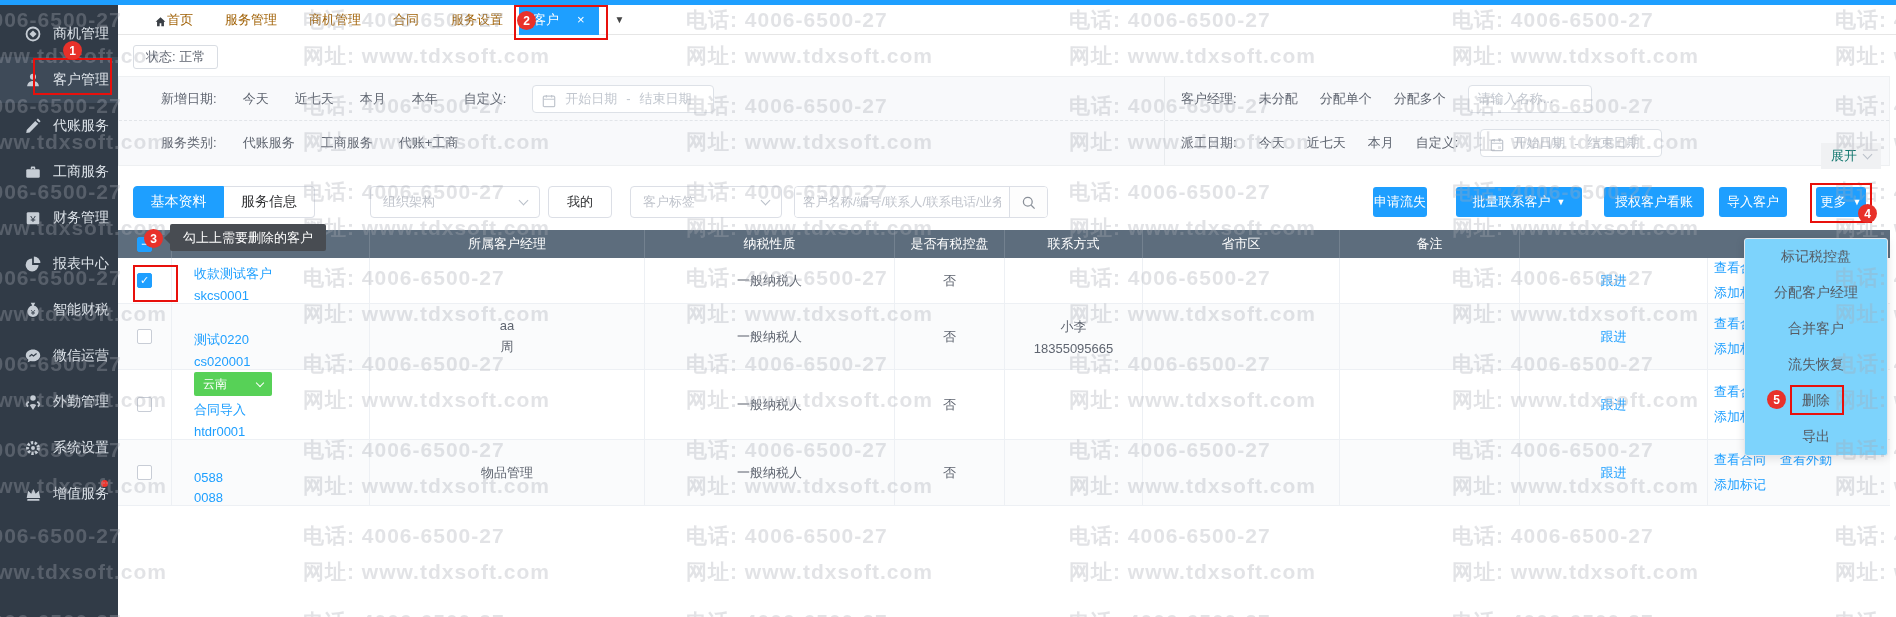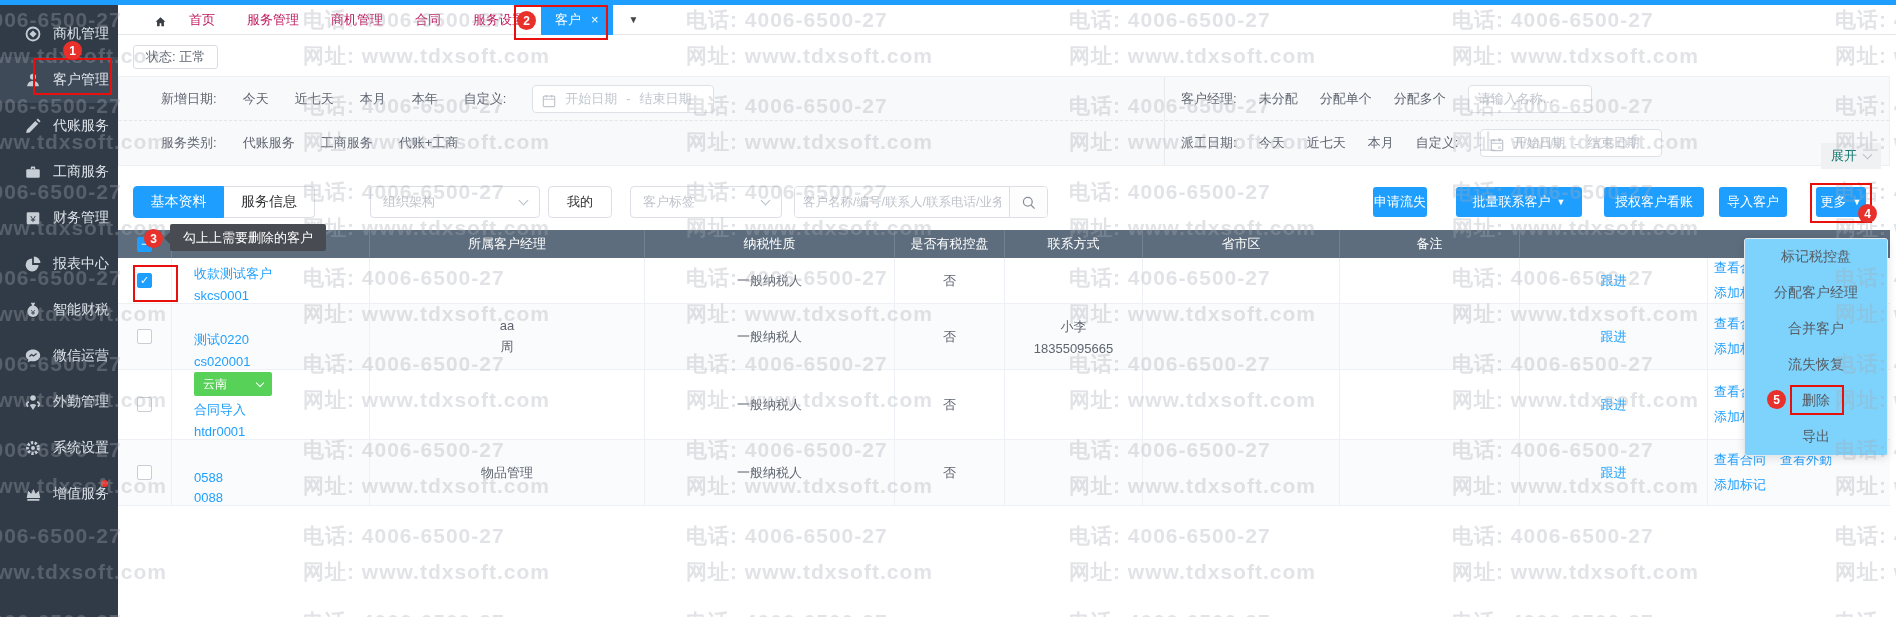--- a/index.html
+++ b/index.html
@@ -16,22 +16,22 @@
 .side-item{position:relative;height:46px;display:flex;align-items:center;padding-left:24px;gap:11px;
   color:#dde3e9;font-size:14px;cursor:pointer}
 .side-item.active{background:#3e4a58}
 .sicon{width:18px;height:18px;display:flex;flex:none}
 .sicon svg{width:18px;height:18px}
 .reddot{position:absolute;right:10px;top:9px;width:7px;height:7px;border-radius:50%;background:#f0342c}
 
 
 .tabbar{position:absolute;left:118px;top:5px;width:1778px;height:30px;background:#fff;
   border-bottom:1px solid #e6e6e6;display:flex;align-items:center;padding-left:20px;z-index:4}
-.tab{height:30px;display:flex;align-items:center;gap:22px;padding:0 16px;font-size:13px;color:#be185d;cursor:pointer}
-.tab.active{background:#1e9fff;color:#fff;padding:0 14px;gap:10px}
+.tab{height:30px;display:flex;align-items:center;gap:0;padding:0 16px;font-size:13px;color:#a16207;cursor:pointer}
+.tab.active{background:#1e9fff;color:#fff;padding:0 14px;gap:18px}
 .tabclose{font-size:13px;cursor:pointer}
 .tab-caret{margin-left:16px;font-size:10px;color:#444;cursor:pointer}
 
 
 .status-tag{position:absolute;left:133px;top:45px;height:24px;line-height:22px;padding:0 12px;
   border:1px solid #d9dde3;border-radius:3px;font-size:13px;color:#5f6570;background:#fff;cursor:pointer}
 
 
 .filter-panel{position:absolute;left:118px;top:76px;width:1772px;height:90px;background:#f8f9fb;border:1px solid #eef0f2}
 .f-row{height:44px;display:flex;align-items:center}

